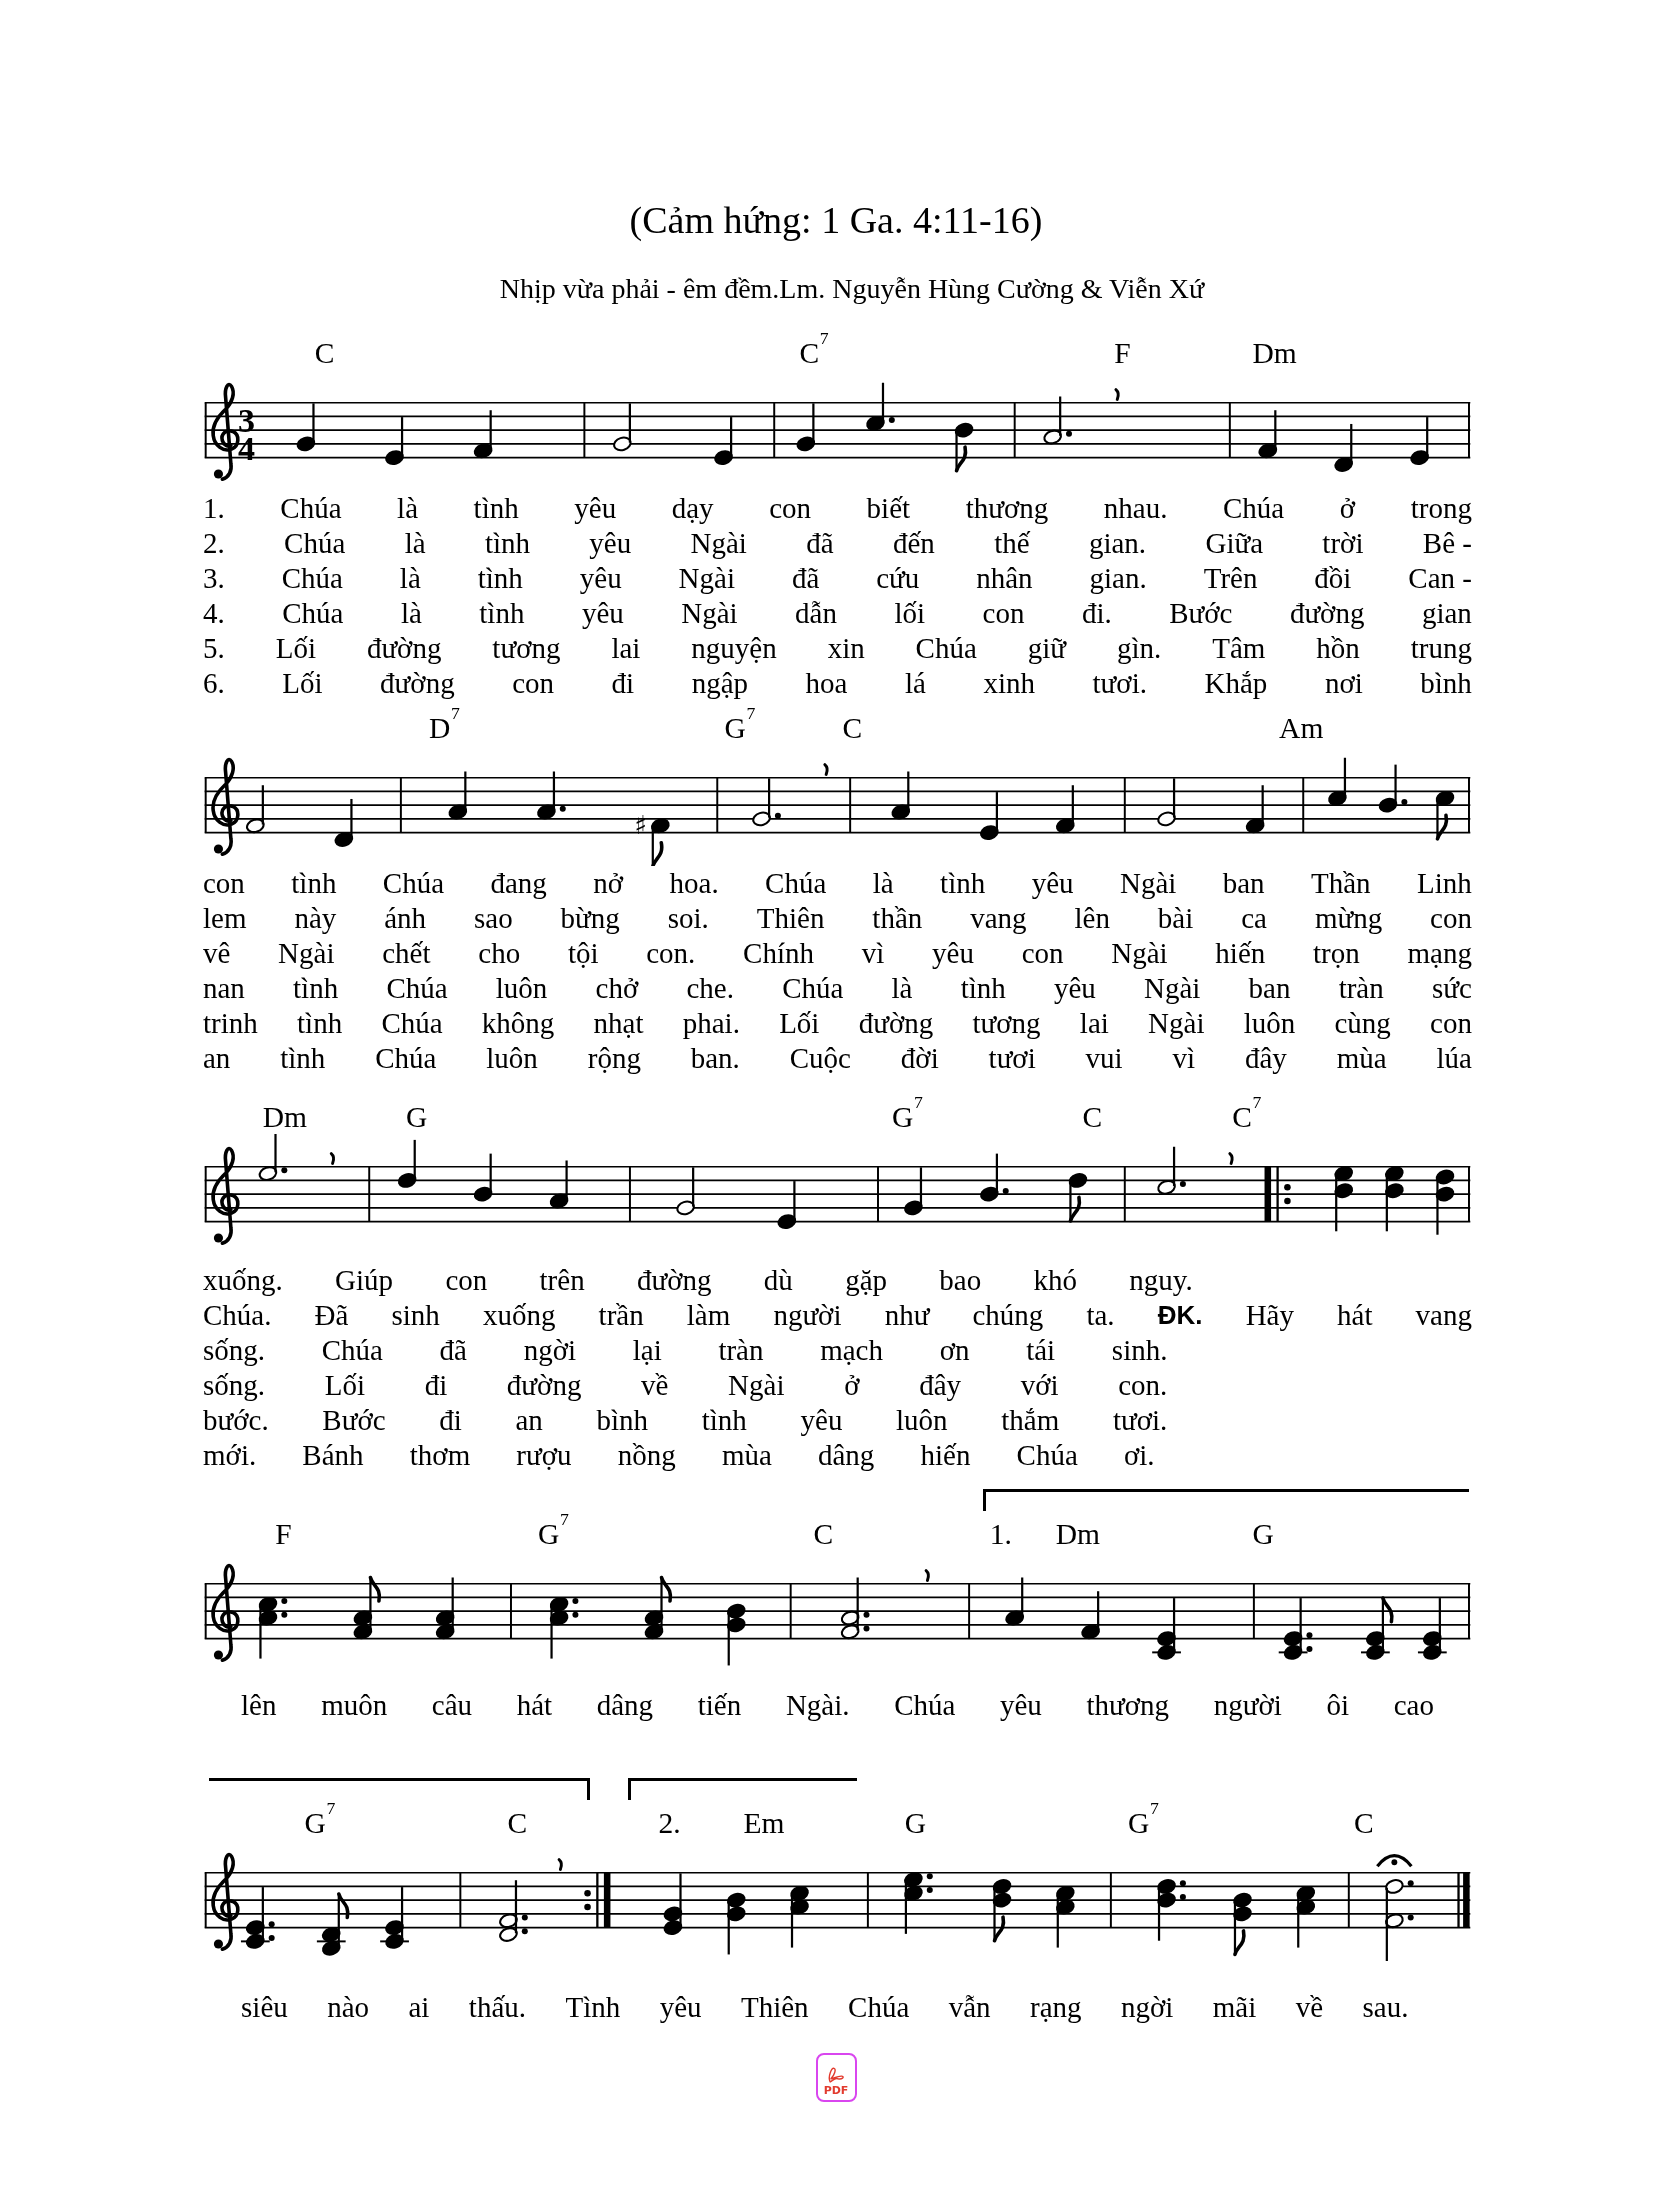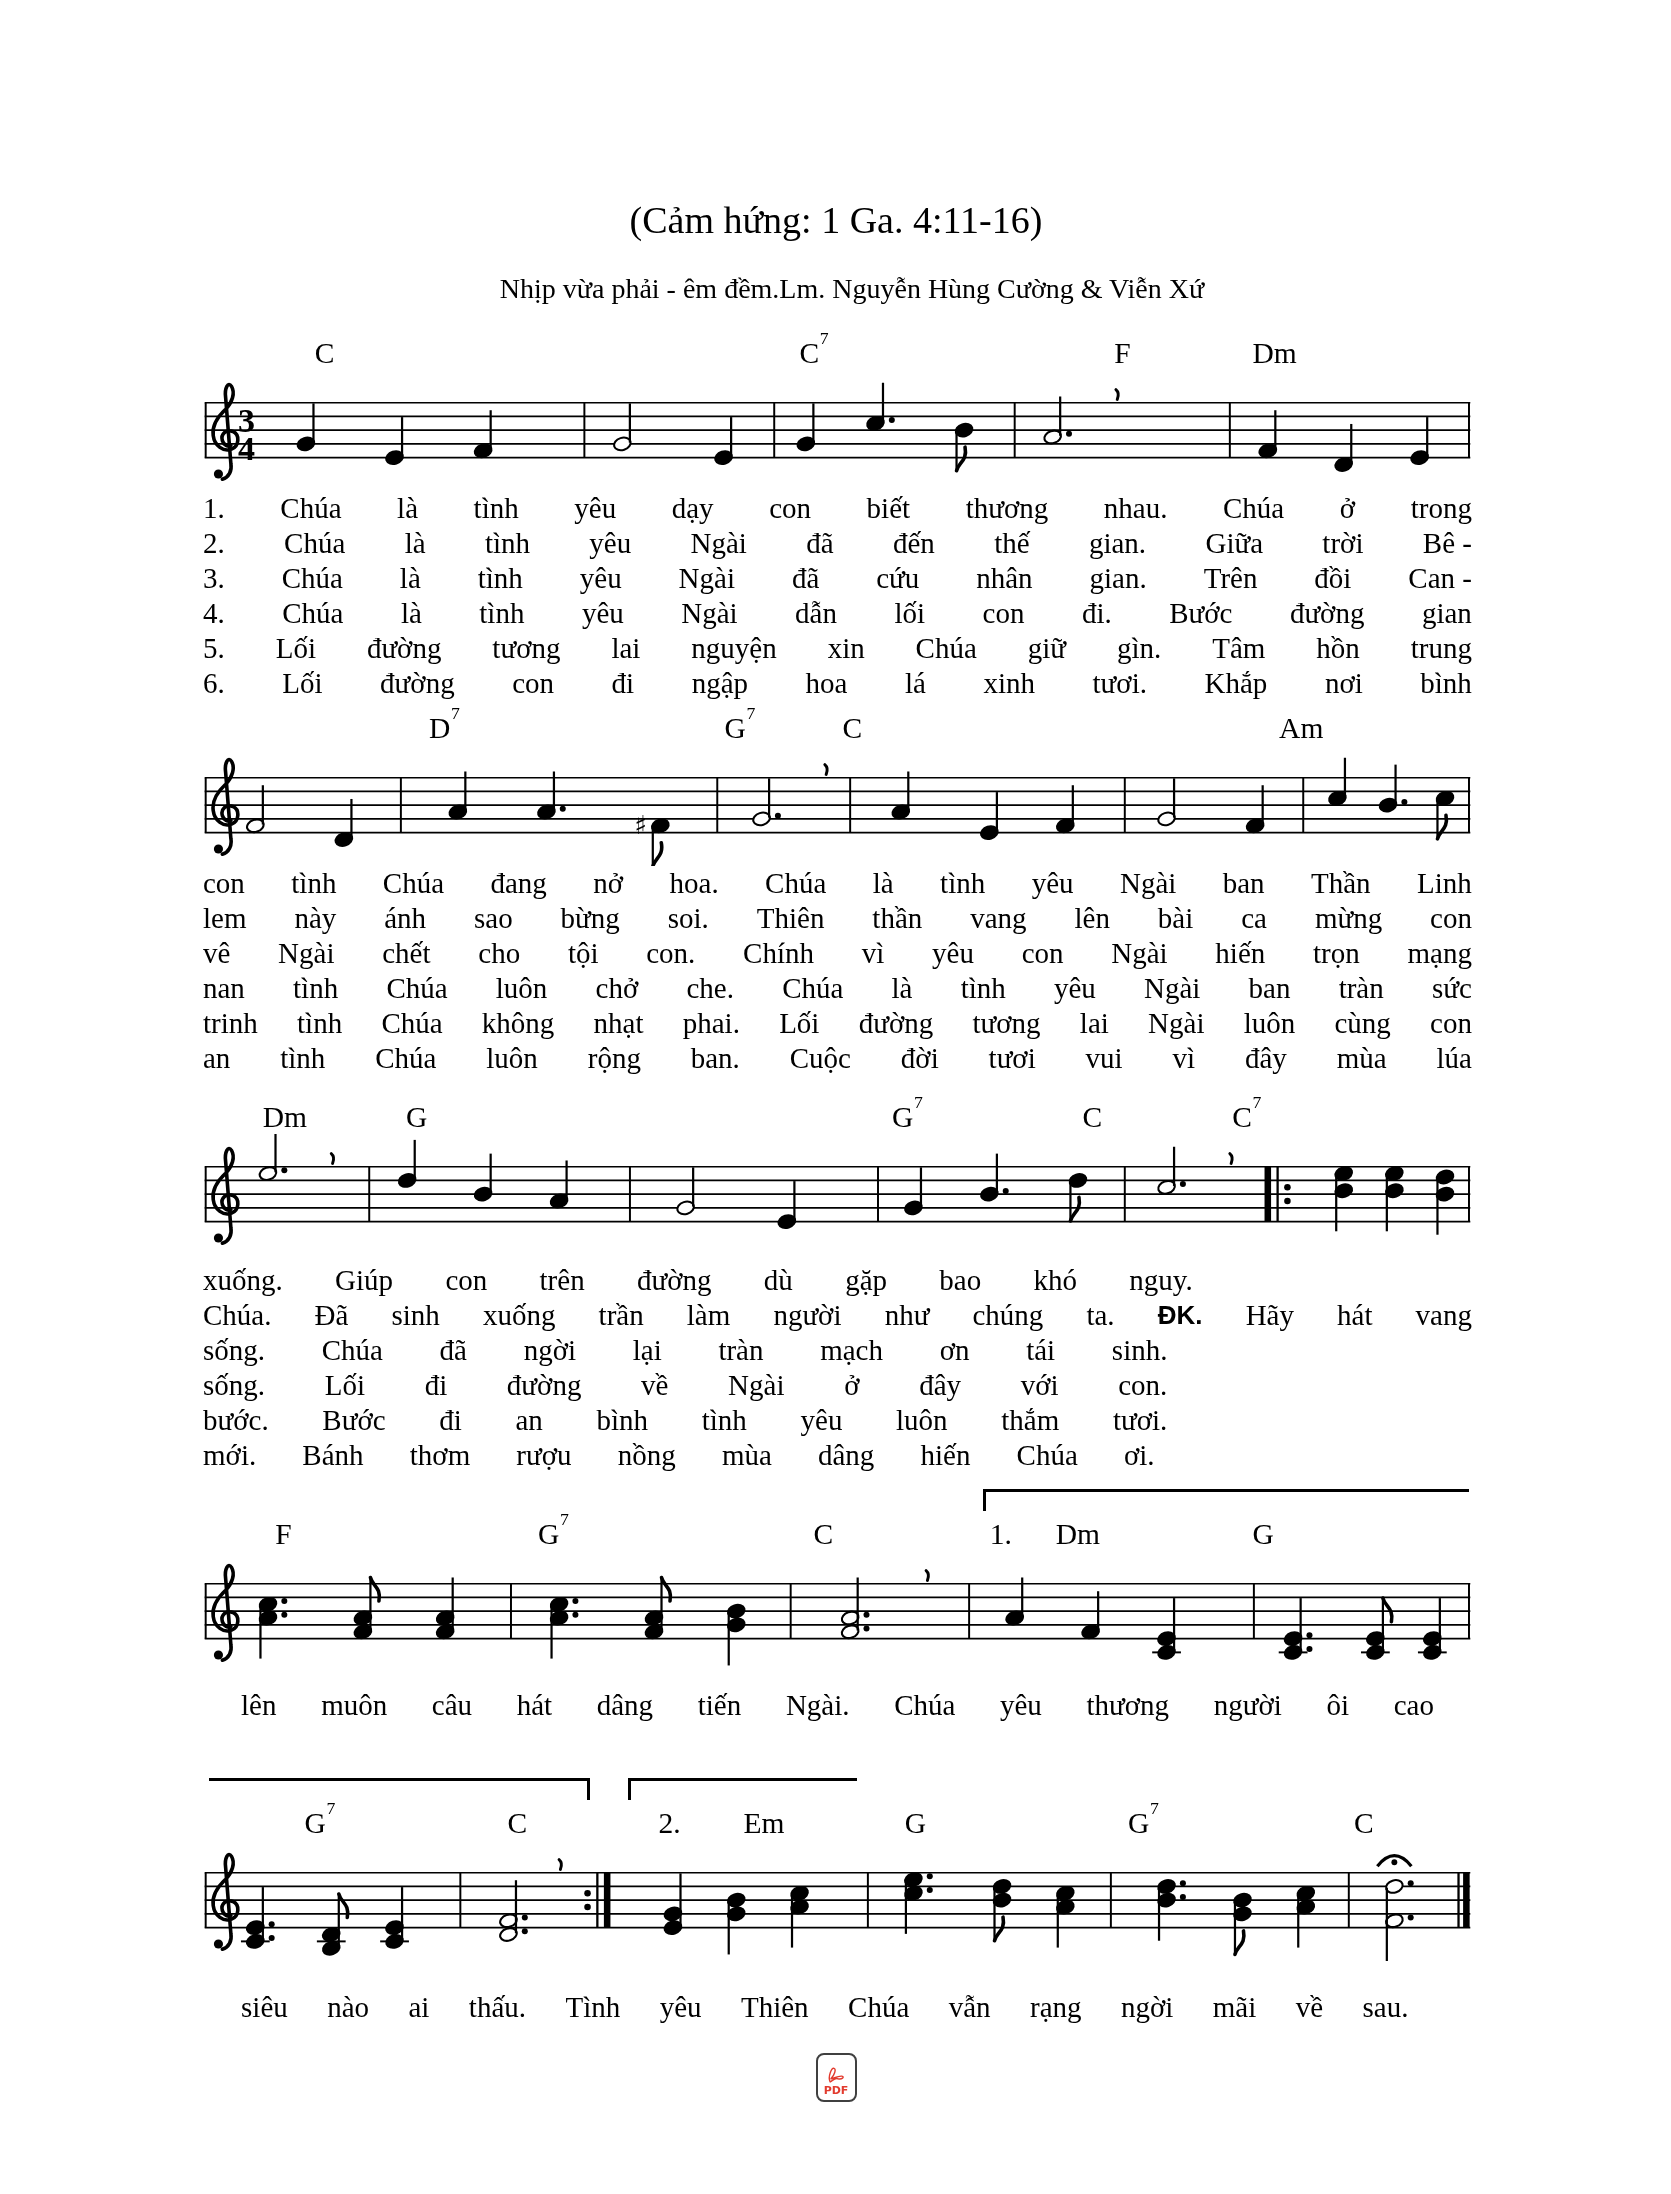--- a/index.html
+++ b/index.html
@@ -17,21 +17,21 @@
   .volta.hr{border-right:3.3px solid #000;}
   .chordrow{position:relative;height:37px;font-size:29.5px;}
   .chord{position:absolute;bottom:0;white-space:nowrap;}
   .chord sup{font-size:60%;position:relative;top:-0.45em;left:0.7px;}
   svg.staff{display:block;}
   .lyr{display:flex;justify-content:space-between;font-size:29px;line-height:35px;
        white-space:nowrap;}
   .lyr .bold{font-weight:bold;font-family:"Liberation Sans",sans-serif;font-size:26px;}
   .footer{position:absolute;top:2053px;left:0;width:100%;display:flex;
           justify-content:center;align-items:center;gap:15.7px;font-size:28px;}
-  .pdficon{width:41px;height:49px;border:2px solid #404040;border-radius:7.9px;
+  .pdficon{width:41px;height:49px;border:2px solid #d946ef;border-radius:7.9px;
            display:flex;flex-direction:column;align-items:center;justify-content:flex-end;
            padding-bottom:3.3px;box-sizing:border-box;background:#fff;}
   .pdficon .label{color:#e23b2e;font-size:11px;font-weight:bold;
                   font-family:"DejaVu Sans",sans-serif;line-height:11.8px;}
 </style>
 </head>
 <body>
 
 <div class="page">
   <div class="subtitle">(Cảm hứng: 1 Ga. 4:11-16)</div>

